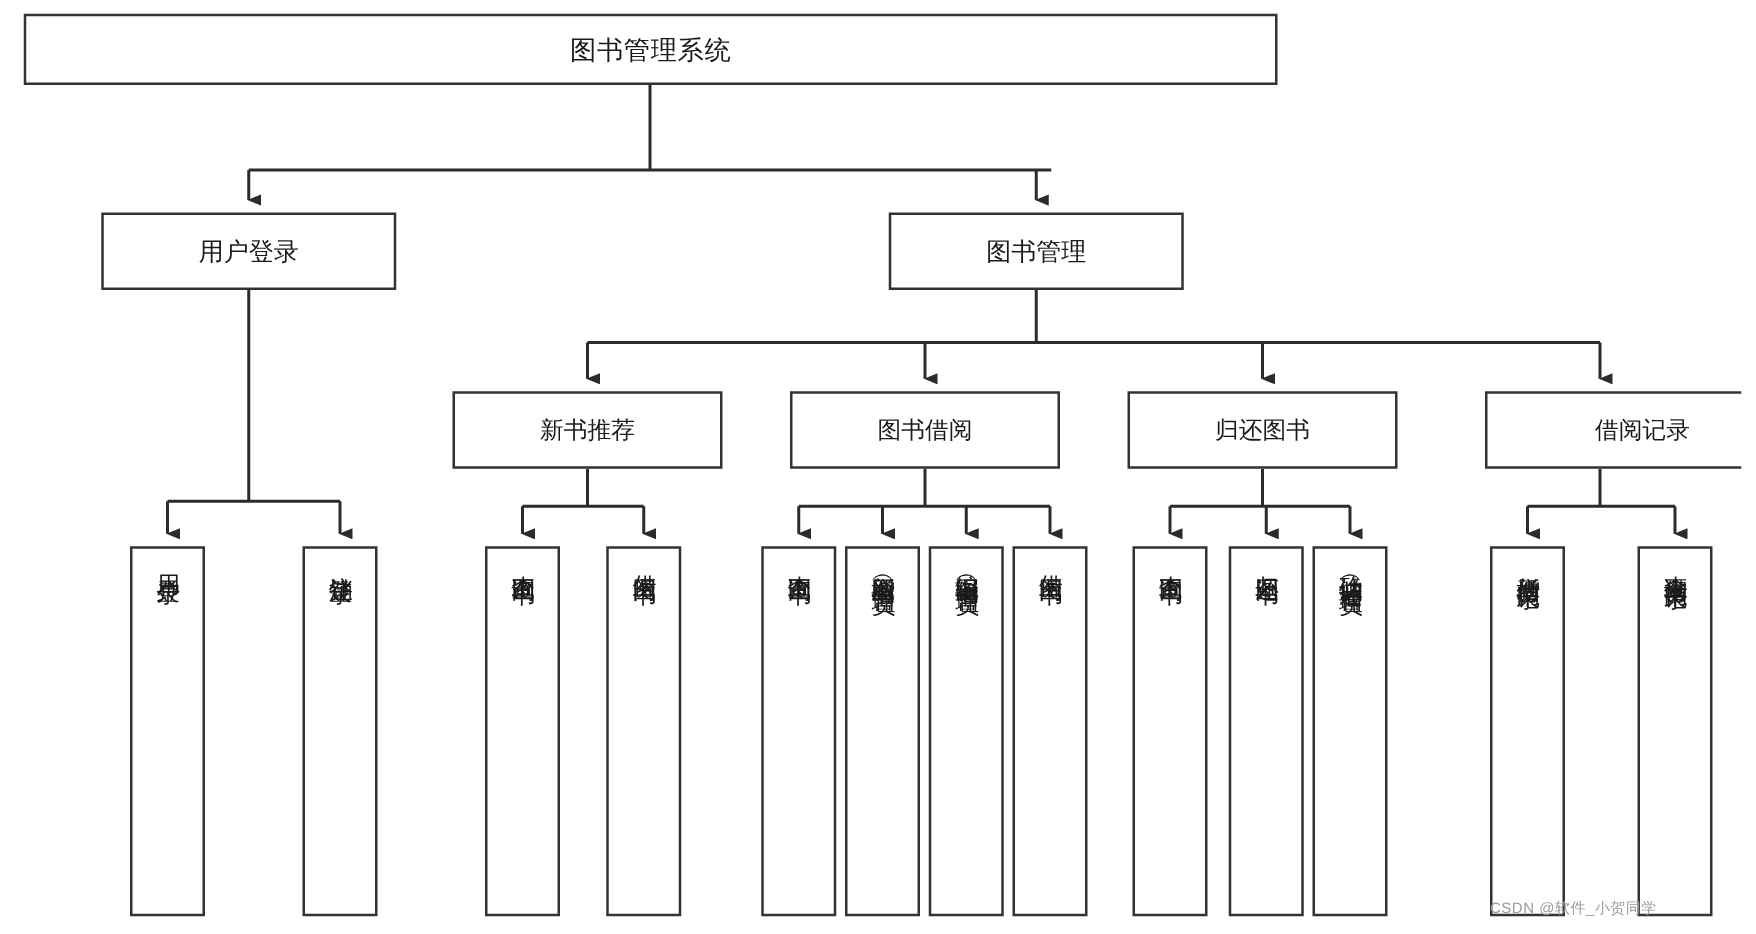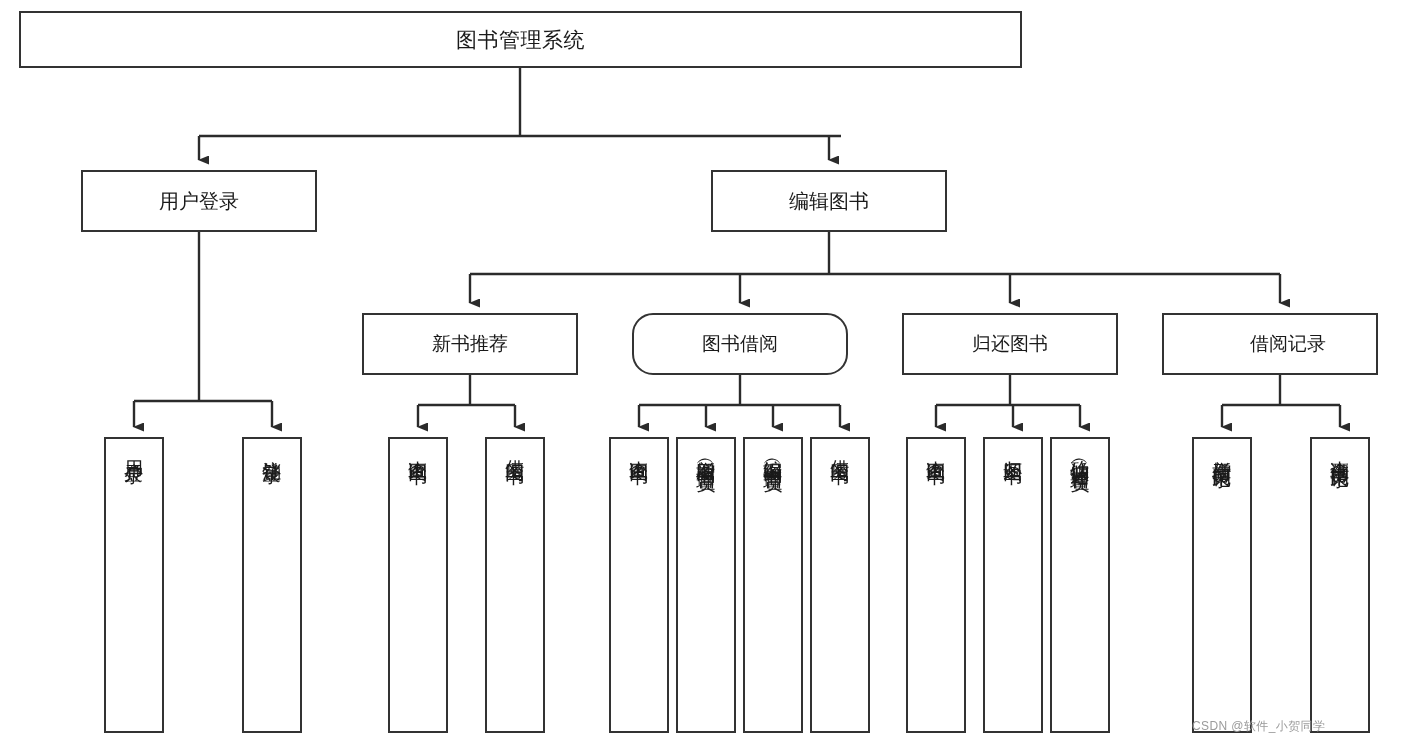--- a/index.html
+++ b/index.html
@@ -72,33 +72,33 @@
   </svg>
 
   <div class="node root" style="left:19px;top:11px;width:1003px;height:57px;">
     <span>图书管理系统</span>
   </div>
 
   <div class="node l1" style="left:81px;top:170px;width:236px;height:62px;">
     <span>用户登录</span>
   </div>
   <div class="node l1" style="left:711px;top:170px;width:236px;height:62px;">
-    <span>编辑图书</span>
+    <span>图书管理</span>
   </div>
 
   <div class="node l2" style="left:362px;top:313px;width:216px;height:62px;">
     <span>新书推荐</span>
   </div>
-  <div class="node l2" style="left:632px;top:313px;width:216px;height:62px;border-radius:21px;">
+  <div class="node l2" style="left:632px;top:313px;width:216px;height:62px;">
     <span>图书借阅</span>
   </div>
   <div class="node l2" style="left:902px;top:313px;width:216px;height:62px;">
     <span>归还图书</span>
   </div>
-  <div class="node l2" style="left:1162px;top:313px;width:216px;height:62px;padding-left:36px;">
+  <div class="node l2" style="left:1188px;top:313px;width:216px;height:62px;padding-left:36px;">
     <span>借阅记录</span>
   </div>
 
   <div class="node leaf" style="left:104px;top:437px;width:60px;height:296px;">
     <span class="vtext">用户登录</span>
   </div>
   <div class="node leaf" style="left:242px;top:437px;width:60px;height:296px;">
     <span class="vtext">注销登录</span>
   </div>
   <div class="node leaf" style="left:388px;top:437px;width:60px;height:296px;">

